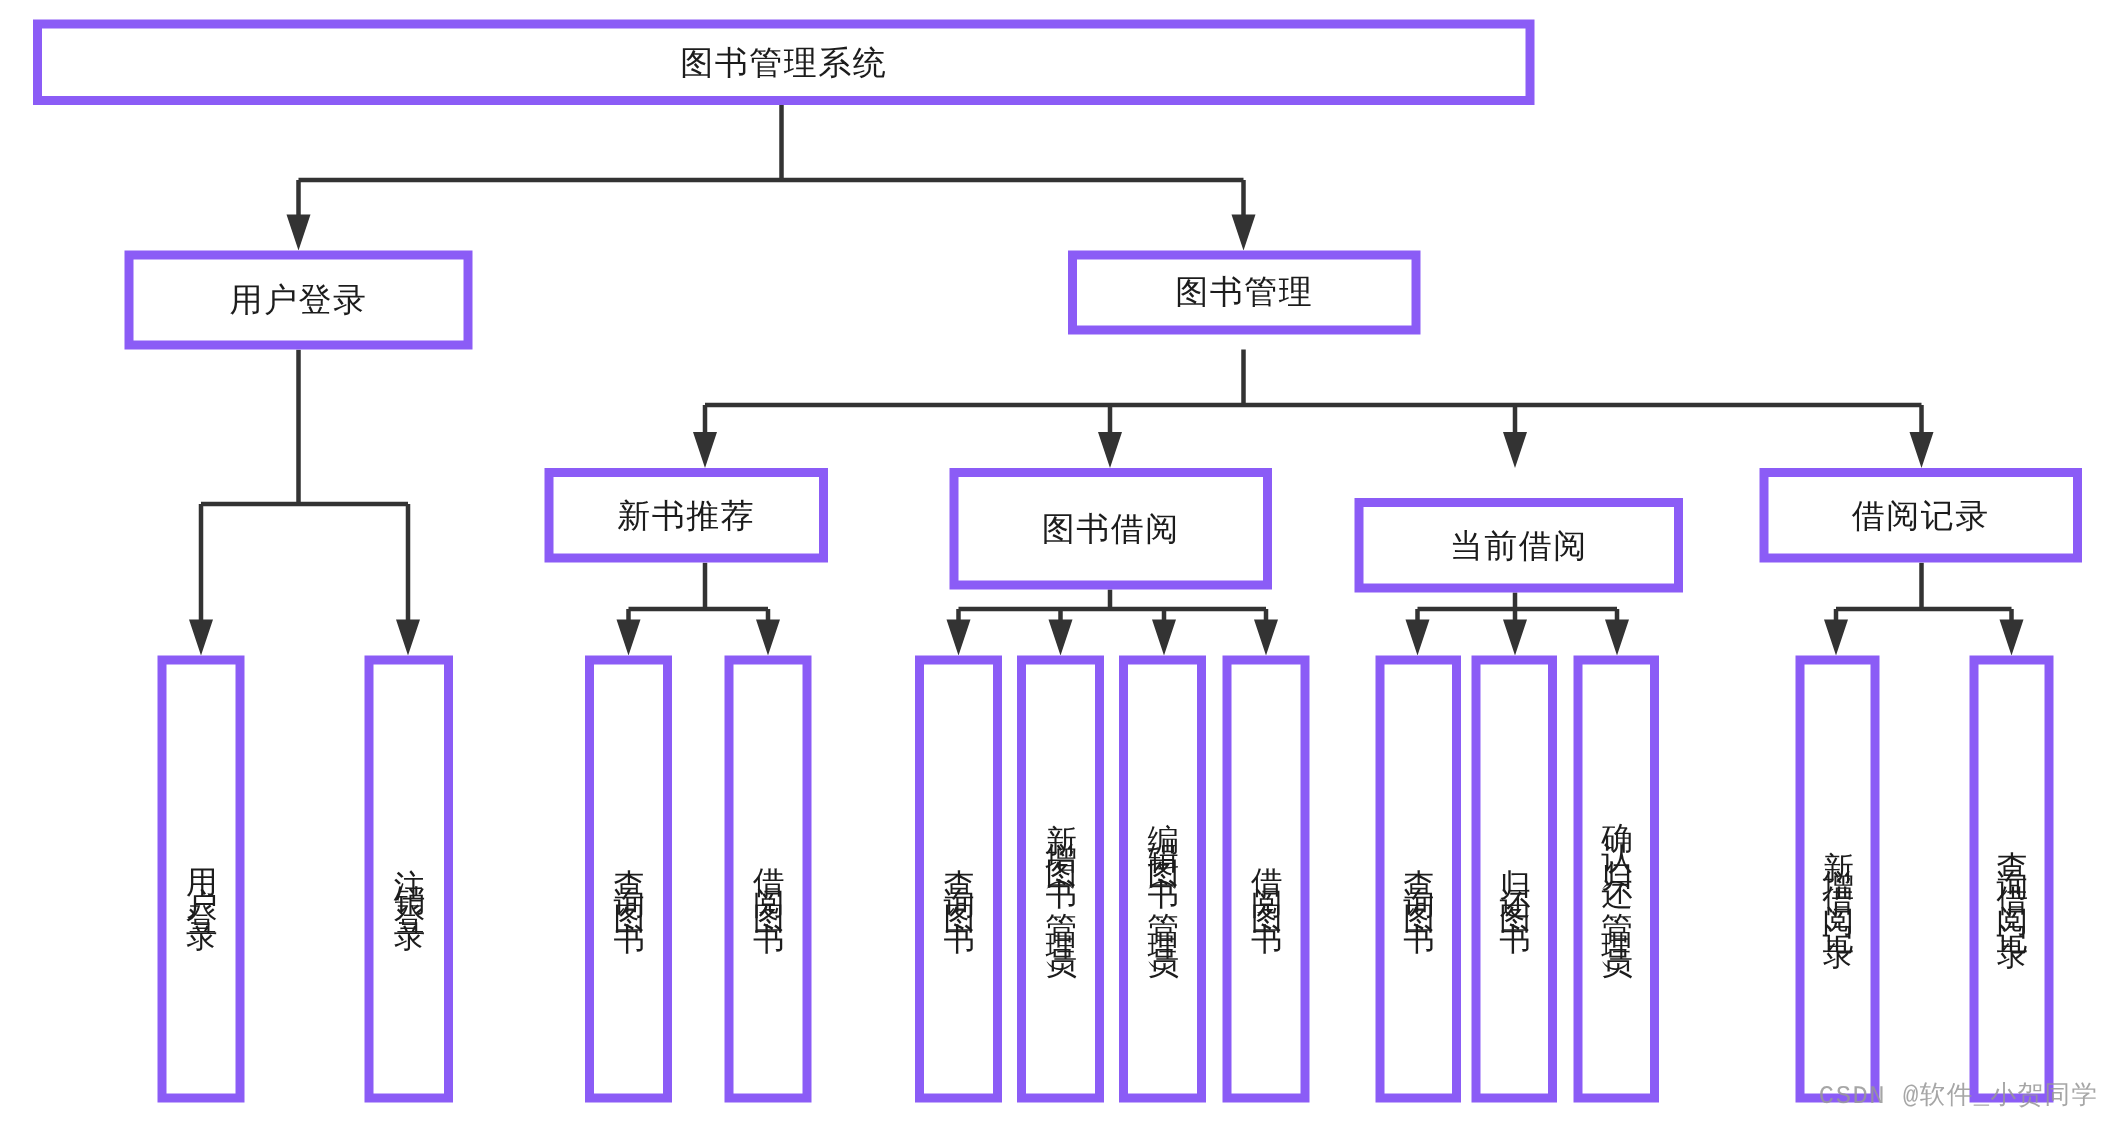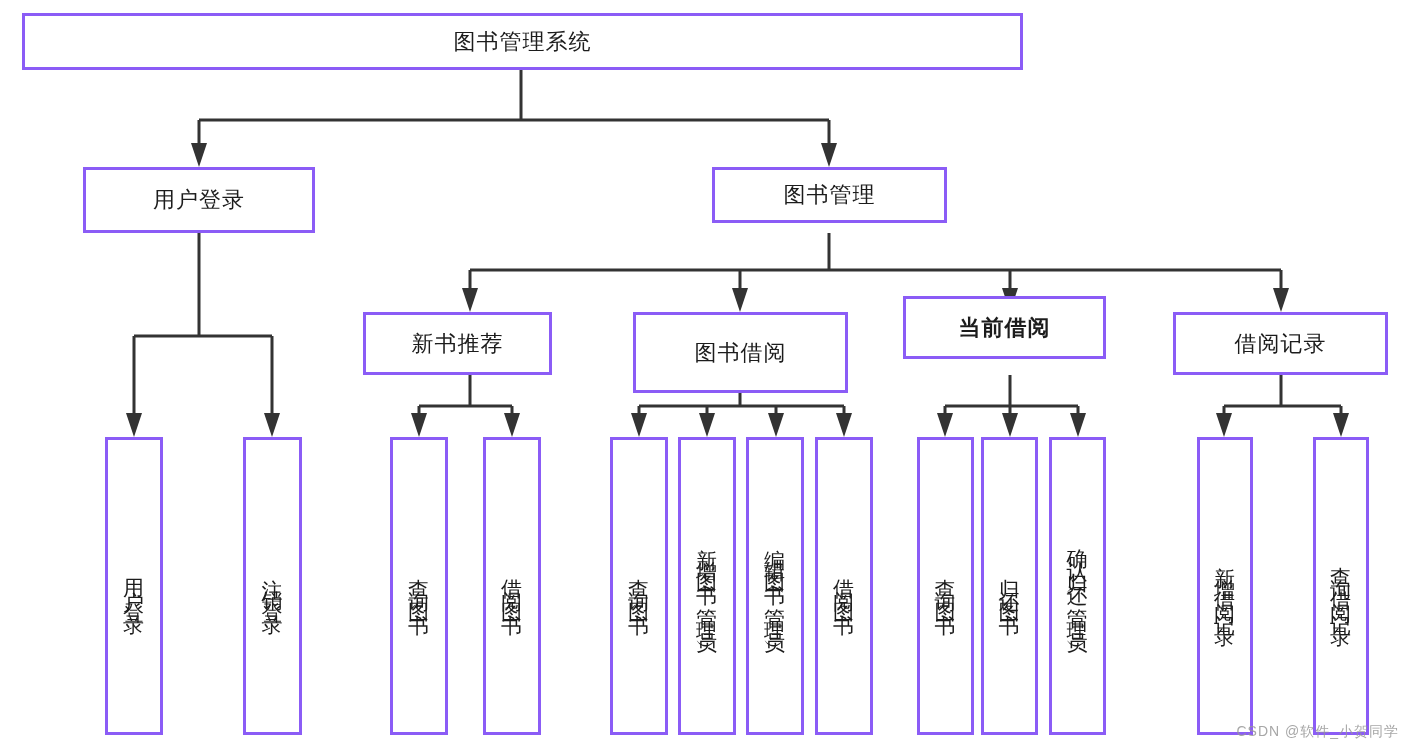--- a/index.html
+++ b/index.html
@@ -5,31 +5,31 @@
   html,body{margin:0;padding:0;background:#ffffff;}
   .stage{
     position:relative;width:1405px;height:747px;background:#ffffff;
     font-family:"Liberation Sans","DejaVu Sans",sans-serif;overflow:hidden;
   }
   .connectors{position:absolute;left:0;top:0;width:1405px;height:747px;}
   .stems{fill:none;stroke:#333333;stroke-width:3;}
   .heads{fill:#333333;stroke:none;}
   .box{
     position:absolute;box-sizing:border-box;background:#ffffff;
-    border:3px solid #8b5cf6;display:flex;align-items:center;justify-content:center;
+    border:6px solid #8b5cf6;display:flex;align-items:center;justify-content:center;
     color:#1c1c1c;z-index:2;
   }
   .hbox{font-size:22px;letter-spacing:1px;}
   .leaf span{
     writing-mode:vertical-rl;text-orientation:mixed;
     font-size:21px;letter-spacing:12px;line-height:1;white-space:nowrap;
   }
   .watermark{
     position:absolute;right:6px;bottom:6px;z-index:5;
-    font-size:14px;color:rgba(150,150,150,0.85);letter-spacing:1px;
+    font-size:17px;color:rgba(150,150,150,0.85);letter-spacing:1px;font-family:Liberation Mono, monospace;
   }
 </style>
 </head>
 <body>
 
 <div class="stage">
 
   <svg class="connectors" viewBox="0 0 1405 747" xmlns="http://www.w3.org/2000/svg">
     <path class="stems" d="
       M521 70 V120 M199 120 H829 M199 120 V146 M829 120 V146
@@ -59,21 +59,21 @@
   <div class="box hbox" style="left:712px;top:167px;width:235px;height:56px;">
     <span>图书管理</span>
   </div>
 
   <div class="box hbox" style="left:363px;top:312px;width:189px;height:63px;">
     <span>新书推荐</span>
   </div>
   <div class="box hbox" style="left:633px;top:312px;width:215px;height:81px;">
     <span>图书借阅</span>
   </div>
-  <div class="box hbox" style="left:903px;top:296px;width:203px;height:63px;font-weight:bold;">
+  <div class="box hbox" style="left:903px;top:332px;width:219px;height:63px;">
     <span>当前借阅</span>
   </div>
   <div class="box hbox" style="left:1173px;top:312px;width:215px;height:63px;">
     <span>借阅记录</span>
   </div>
 
   <div class="box leaf" style="left:105px;top:437px;width:58px;height:298px;">
     <span>用户登录</span>
   </div>
   <div class="box leaf" style="left:243px;top:437px;width:59px;height:298px;">

